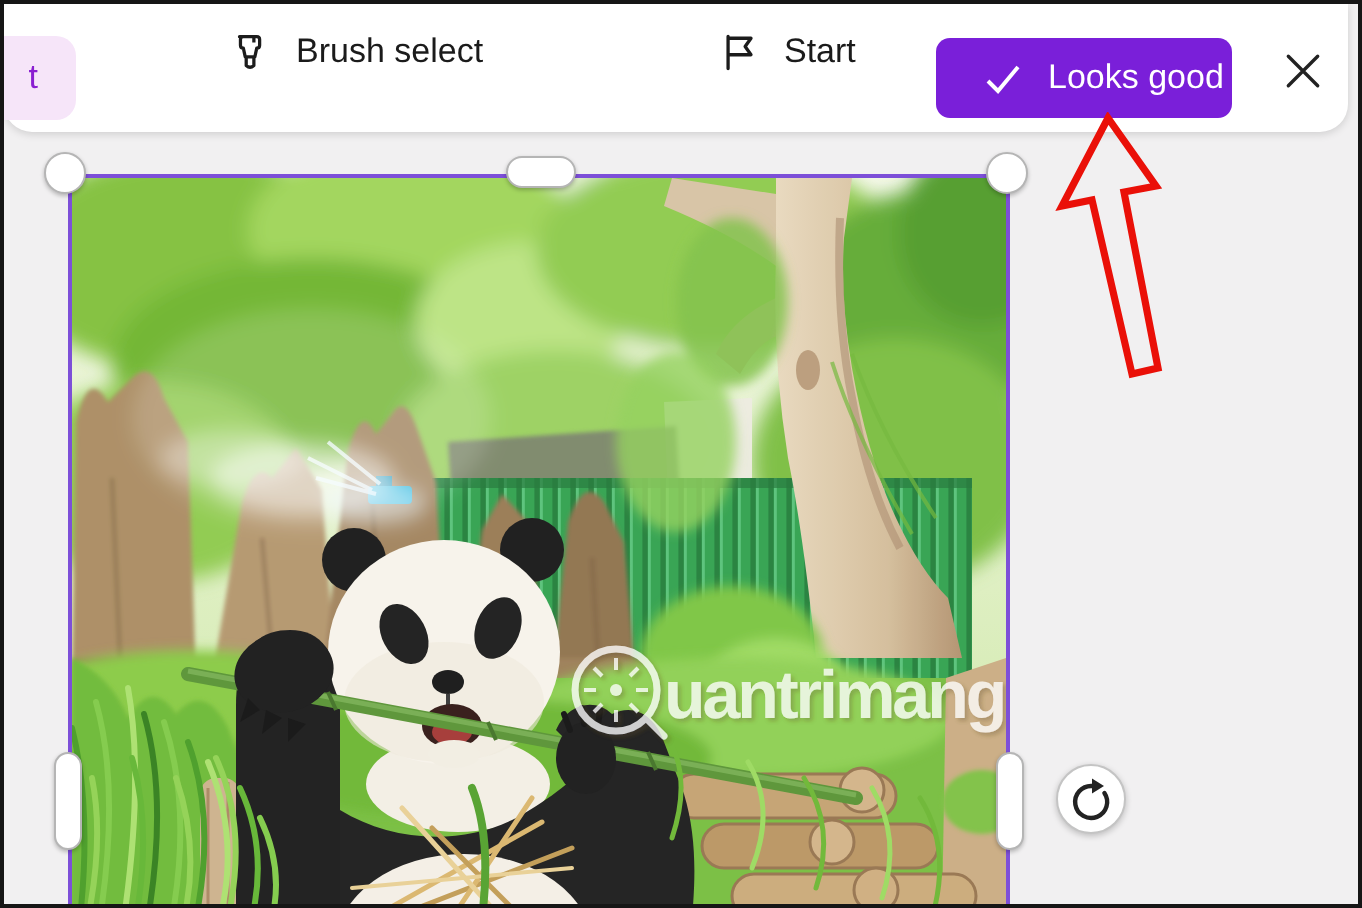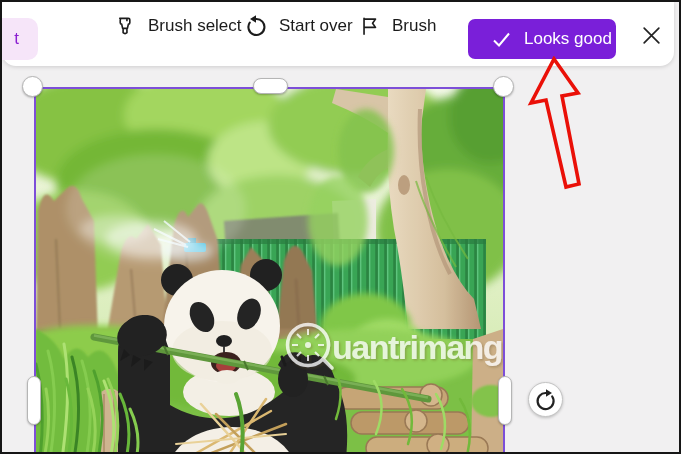--- a/index.html
+++ b/index.html
@@ -272,33 +272,26 @@
       <span>t</span>
     </button>
 
     <button class="tb-item" style="left:112px;">
       <svg width="23" height="23" viewBox="0 0 24 24">
         <path d="M6,3.5 h9 q1.5,0 1.5,1.5 v3 q0,1.5 -1.5,1.5 l-1,4.5 h-5 l-1,-4.5 q-1.5,0 -1.5,-1.5 v-3 q0,-1.5 1.5,-1.5 Z M9.5,14 v4.5 q2,1.8 4,0 V14 M13.5,3.5 v3" fill="none" stroke="#1c1c1c" stroke-width="1.7" stroke-linejoin="round"></path>
       </svg>
       <span>Brush select</span>
     </button>
 
-    <button class="tb-item" style="left:242px;">
-      <svg width="24" height="24" viewBox="0 0 24 24">
-        <path d="M5.8,8.5 A8,8 0 1 0 12,5" fill="none" stroke="#1c1c1c" stroke-width="2.1" stroke-linecap="round"></path>
-        <polygon points="12,1.2 12,8.8 6,5" fill="#1c1c1c"></polygon>
-      </svg>
-      <span>Start over</span>
-    </button>
 
     <button class="tb-item" style="left:357px;">
       <svg width="22" height="22" viewBox="0 0 24 24">
         <path d="M5.5,21 V3.5 M5.5,4.5 H18 L14.8,9 L18,13.5 H5.5" fill="none" stroke="#1c1c1c" stroke-width="1.8" stroke-linejoin="round" stroke-linecap="round"></path>
       </svg>
-      <span>Brush</span>
+      <span>Start</span>
     </button>
 
     <button class="btn-primary">
       <svg width="19" height="17" viewBox="0 0 19 17">
         <polyline points="2,9.5 7,14.5 17,2.5" fill="none" stroke="#fff" stroke-width="2"></polyline>
       </svg>
       <span>Looks good</span>
     </button>
 
     <button class="btn-close">

